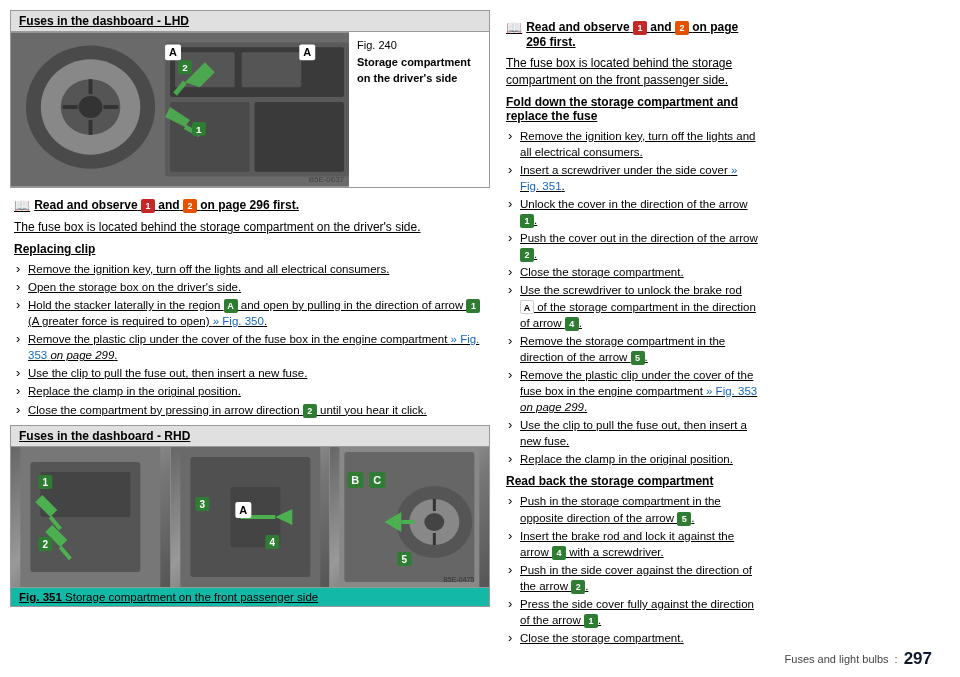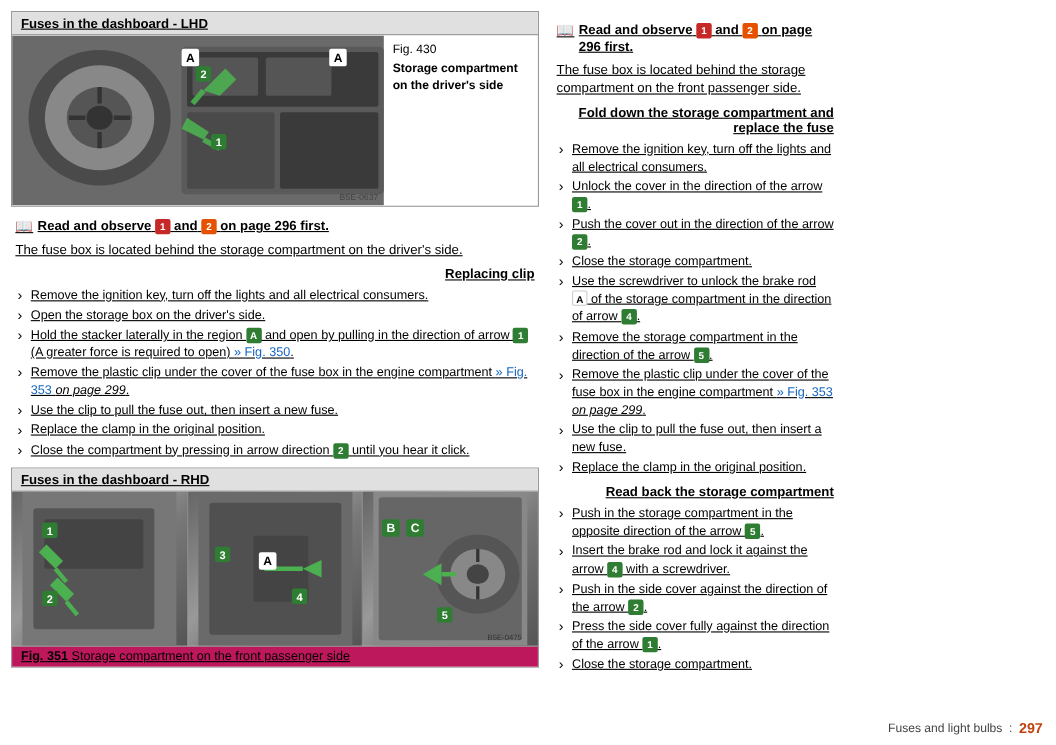--- a/index.html
+++ b/index.html
@@ -109,21 +109,20 @@
       font-size: 12px;
       margin-bottom: 6px;
       line-height: 1.4;
     }
 
     .section-title {
       font-size: 12px;
       font-weight: bold;
       margin-bottom: 4px;
       margin-top: 2px;
-      text-align: right;
     }
 
     ul.arrow-list {
       list-style: none;
       padding: 0;
       margin: 0 0 6px 0;
     }
     ul.arrow-list li {
       font-size: 11.5px;
       padding: 1px 0 1px 14px;
@@ -156,21 +155,21 @@
     }
     .rhd-img-panel {
       flex: 1;
       background: linear-gradient(135deg, #666 0%, #999 40%, #777 60%, #555 100%);
       position: relative;
       border-right: 1px solid #888;
     }
     .rhd-img-panel:last-child { border-right: none; }
 
     .fig-caption-bottom {
-      background: #be185d;
+      background: #14b8a6;
       border-top: 1px solid #999;
       padding: 3px 8px;
       font-size: 11.5px;
     }
     .fig-caption-bottom b {
       font-weight: bold;
     }
 
     
     .italic { font-style: italic; }
@@ -227,21 +226,21 @@
                 <rect x="168" y="28" width="14" height="14" rx="2" fill="#2e7d32"></rect>
                 <text x="175" y="39" text-anchor="middle" font-size="10" font-weight="bold" fill="#fff">2</text>
 
                 <rect x="182" y="90" width="14" height="14" rx="2" fill="#2e7d32"></rect>
                 <text x="189" y="101" text-anchor="middle" font-size="10" font-weight="bold" fill="#fff">1</text>
 
                 <text x="335" y="150" text-anchor="end" font-size="8" fill="#444">B5E-0637</text>
               </svg>
             </div>
             <div class="fig-caption-right">
-              <div class="fig-num">Fig. 430</div>
+              <div class="fig-num">Fig. 240</div>
               <div class="fig-title">Storage compartment on the driver's side</div>
             </div>
           </div>
         </div>
       </div>
 
       <div class="text-area">
         <div class="note-line">
           <span class="note-icon">📖</span>
           <span class="note-text">
@@ -354,20 +353,21 @@
           <span class="inline-badge ib-orange">2</span>
           <span>on page 296 first.</span>
         </span>
       </div>
 
       <p>The fuse box is located behind the storage compartment on the front passenger side.</p>
 
       <div class="section-title">Fold down the storage compartment and replace the fuse</div>
       <ul class="arrow-list">
         <li>Remove the ignition key, turn off the lights and all electrical consumers.</li>
+        <li>Insert a screwdriver under the side cover <a class="link-text">» Fig. 351</a>.</li>
         <li>Unlock the cover in the direction of the arrow <span class="inline-badge ib-green">1</span>.</li>
         <li>Push the cover out in the direction of the arrow <span class="inline-badge ib-green">2</span>.</li>
         <li>Close the storage compartment.</li>
         <li>Use the screwdriver to unlock the brake rod <span class="inline-badge" style="background:#fff;color:#000;border:1px solid #ccc;">A</span> of the storage compartment in the direction of arrow <span class="inline-badge ib-green">4</span>.</li>
         <li>Remove the storage compartment in the direction of the arrow <span class="inline-badge ib-green">5</span>.</li>
         <li>Remove the plastic clip under the cover of the fuse box in the engine compartment <a class="link-text">» Fig. 353</a> <span class="italic">on page 299</span>.</li>
         <li>Use the clip to pull the fuse out, then insert a new fuse.</li>
         <li>Replace the clamp in the original position.</li>
       </ul>
 
@@ -377,19 +377,19 @@
         <li>Insert the brake rod and lock it against the arrow <span class="inline-badge ib-green">4</span> with a screwdriver.</li>
         <li>Push in the side cover against the direction of the arrow <span class="inline-badge ib-green">2</span>.</li>
         <li>Press the side cover fully against the direction of the arrow <span class="inline-badge ib-green">1</span>.</li>
         <li>Close the storage compartment.</li>
       </ul>
 
     </div>
 
   </div>
 
-  <div style="position:absolute; bottom:8px; right:12px; display:flex; align-items:center; gap:6px;">
+  <div style="position:absolute; bottom:8px; right:28px; display:flex; align-items:center; gap:6px;">
     <span style="font-size:11px; color:#444;">Fuses and light bulbs</span>
     <span style="font-size:11px; color:#444;">:</span>
-    <span style="font-size:13px; font-weight:bold; color:#c2410c;">297</span>
+    <span style="font-size:17px; font-weight:bold; color:#0f172a;">297</span>
   </div>
 
 </div>
 
 </body></html>

